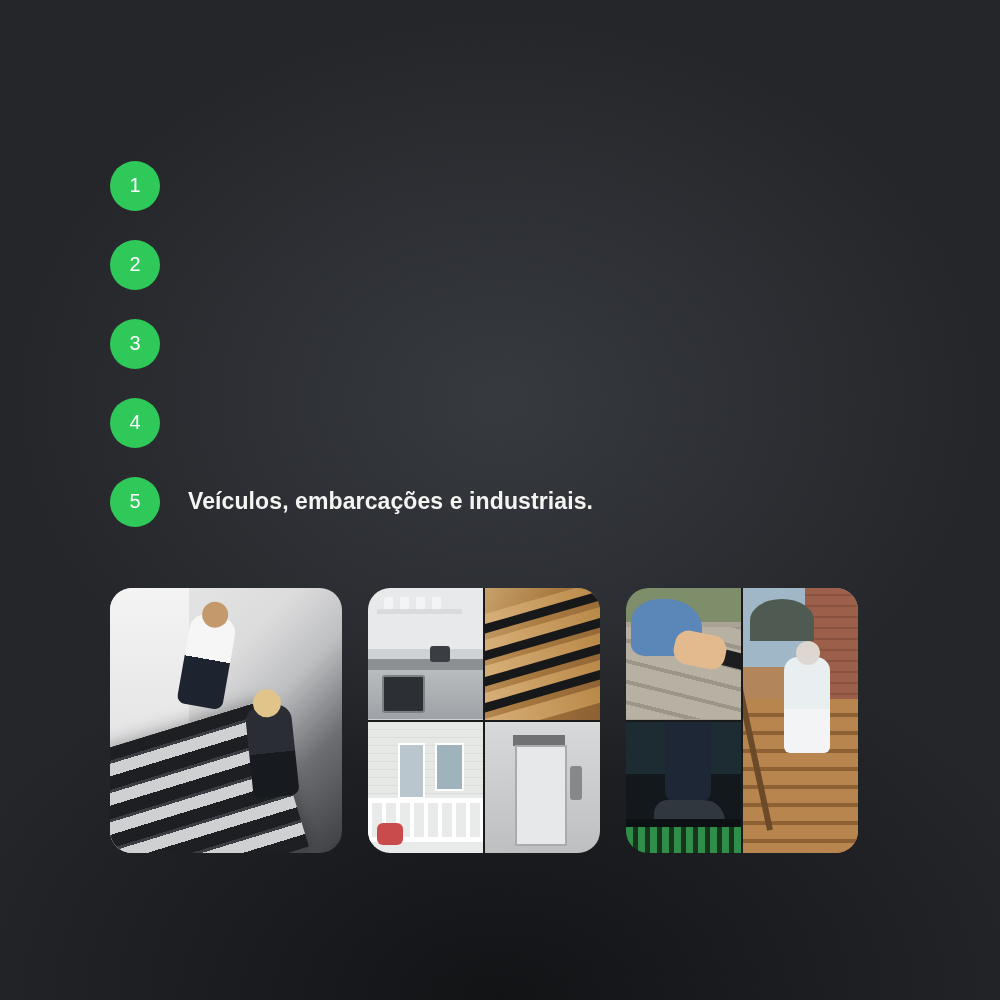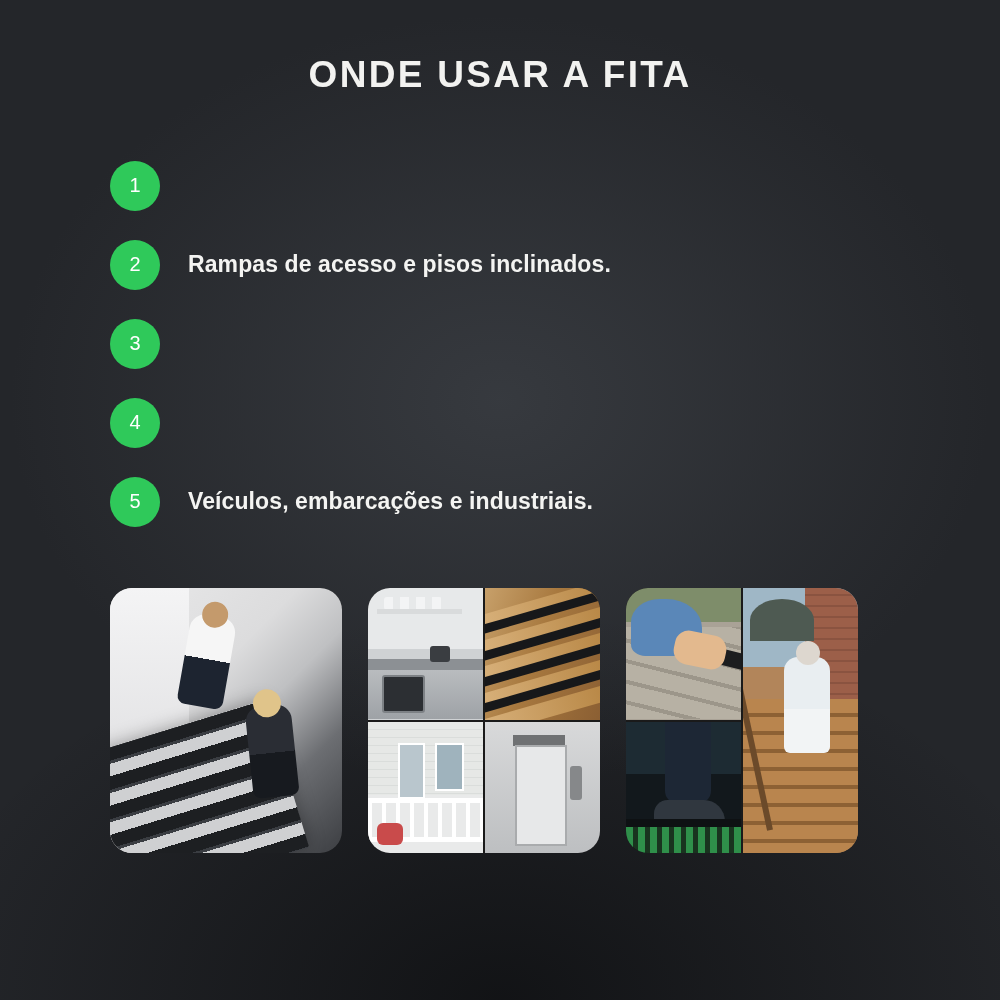--- a/index.html
+++ b/index.html
@@ -262,32 +262,30 @@
   }
   .t-elderly .rail2 { position:absolute; left:6%; top:30%; width:6px; height:62%; background:#6b4a2a; transform: rotate(-12deg); }
 </style>
 </head>
 <body>
 
 <div class="page">
   <div class="bg-glow"></div>
 
   <h1 class="title">
-    <span class="line">ONDE USAR A FITA</span>
   </h1>
 
   <div class="list">
 
     <div class="list-item">
       <div class="badge">1</div>
     </div>
 
     <div class="list-item">
       <div class="badge">2</div>
-      <div class="item-label">Rampas de acesso e pisos inclinados.</div>
     </div>
 
     <div class="list-item">
       <div class="badge">3</div>
     </div>
 
     <div class="list-item">
       <div class="badge">4</div>
     </div>
 

